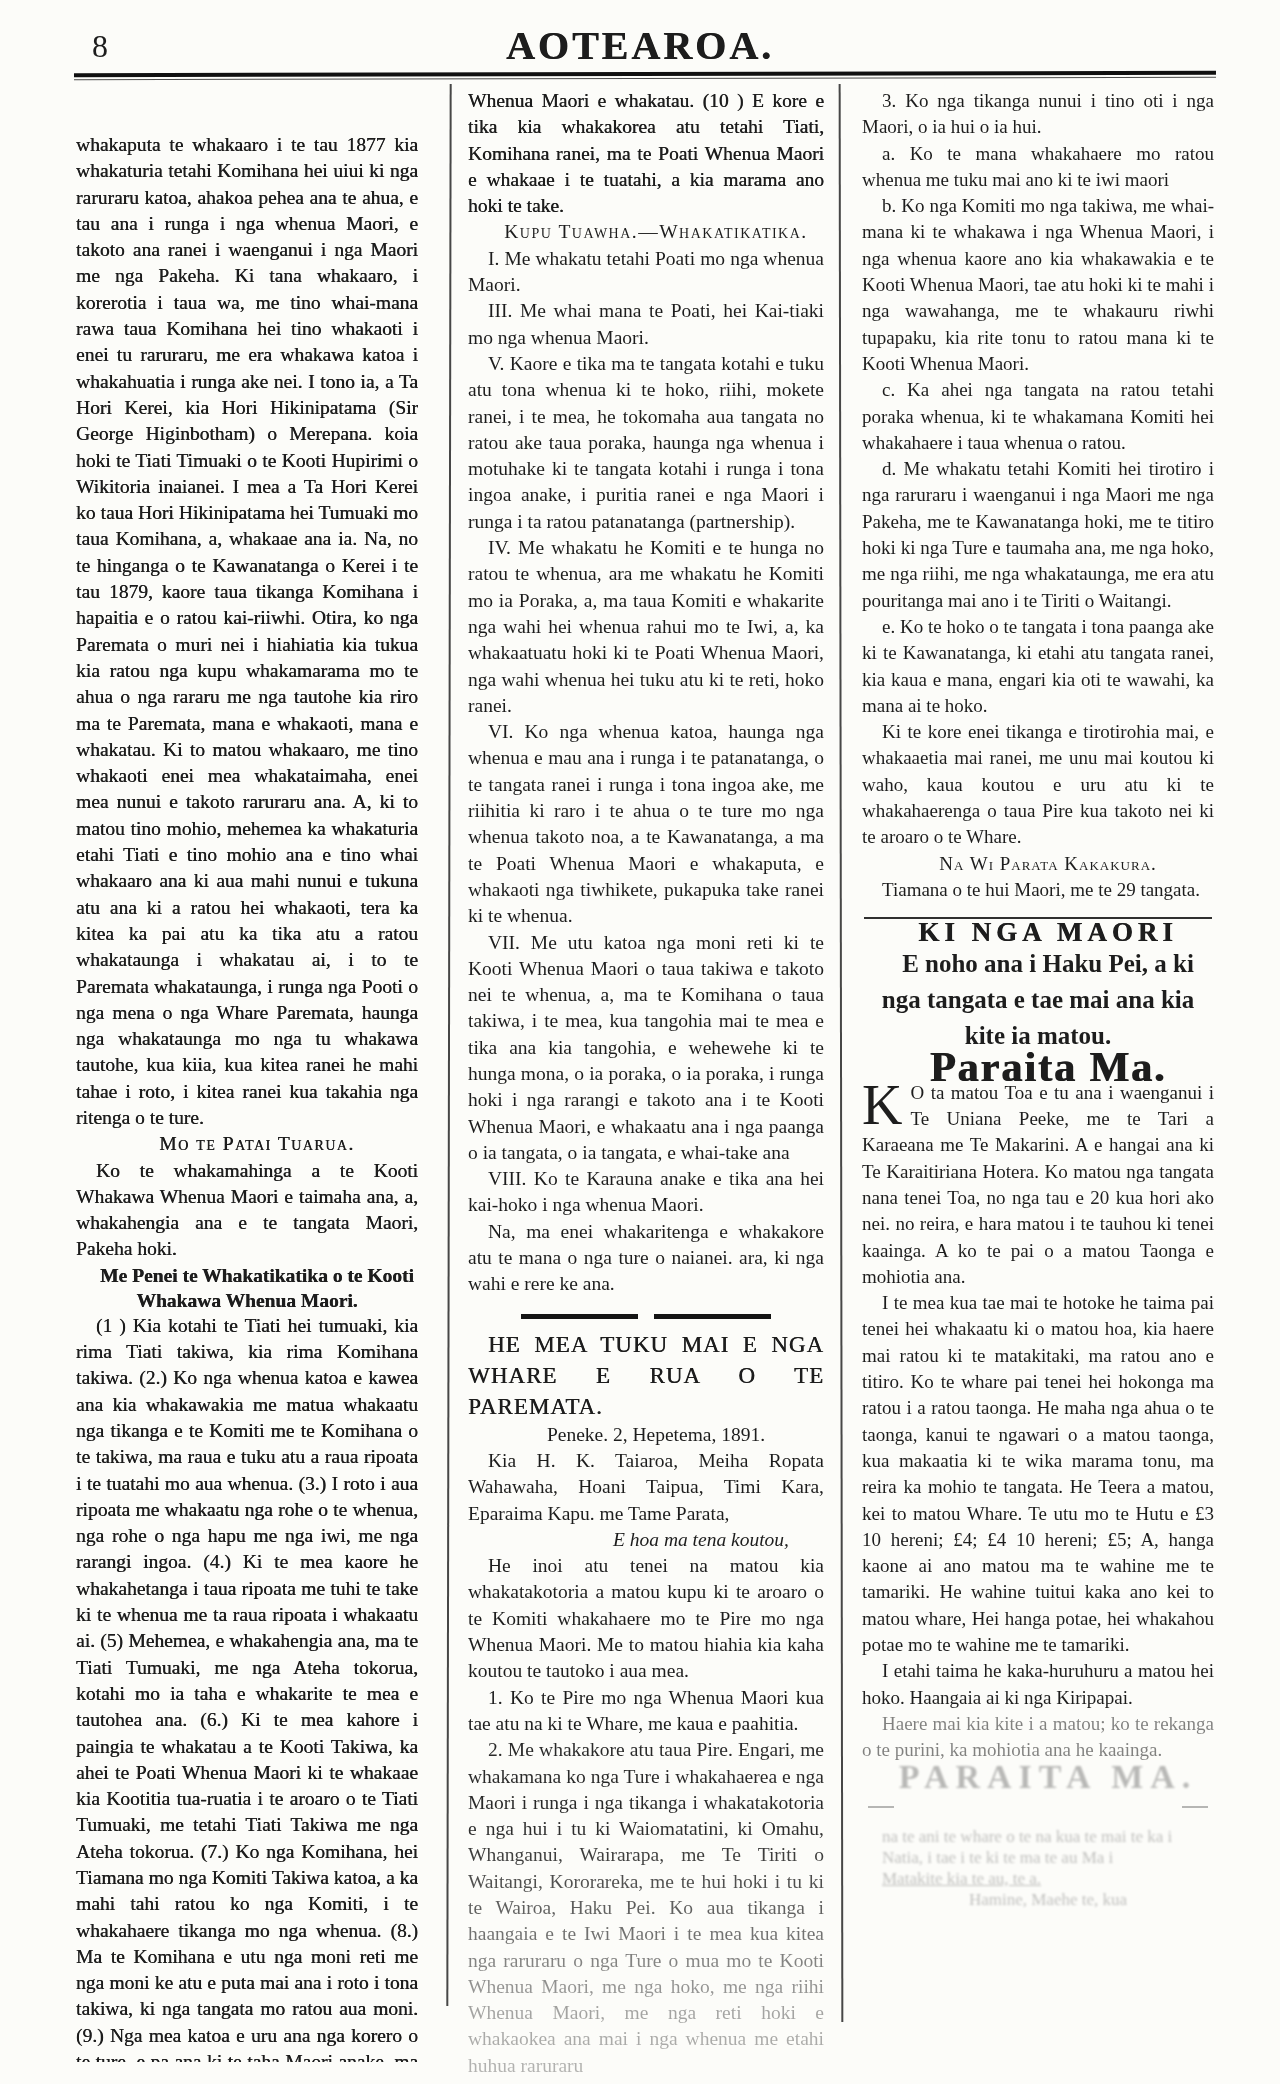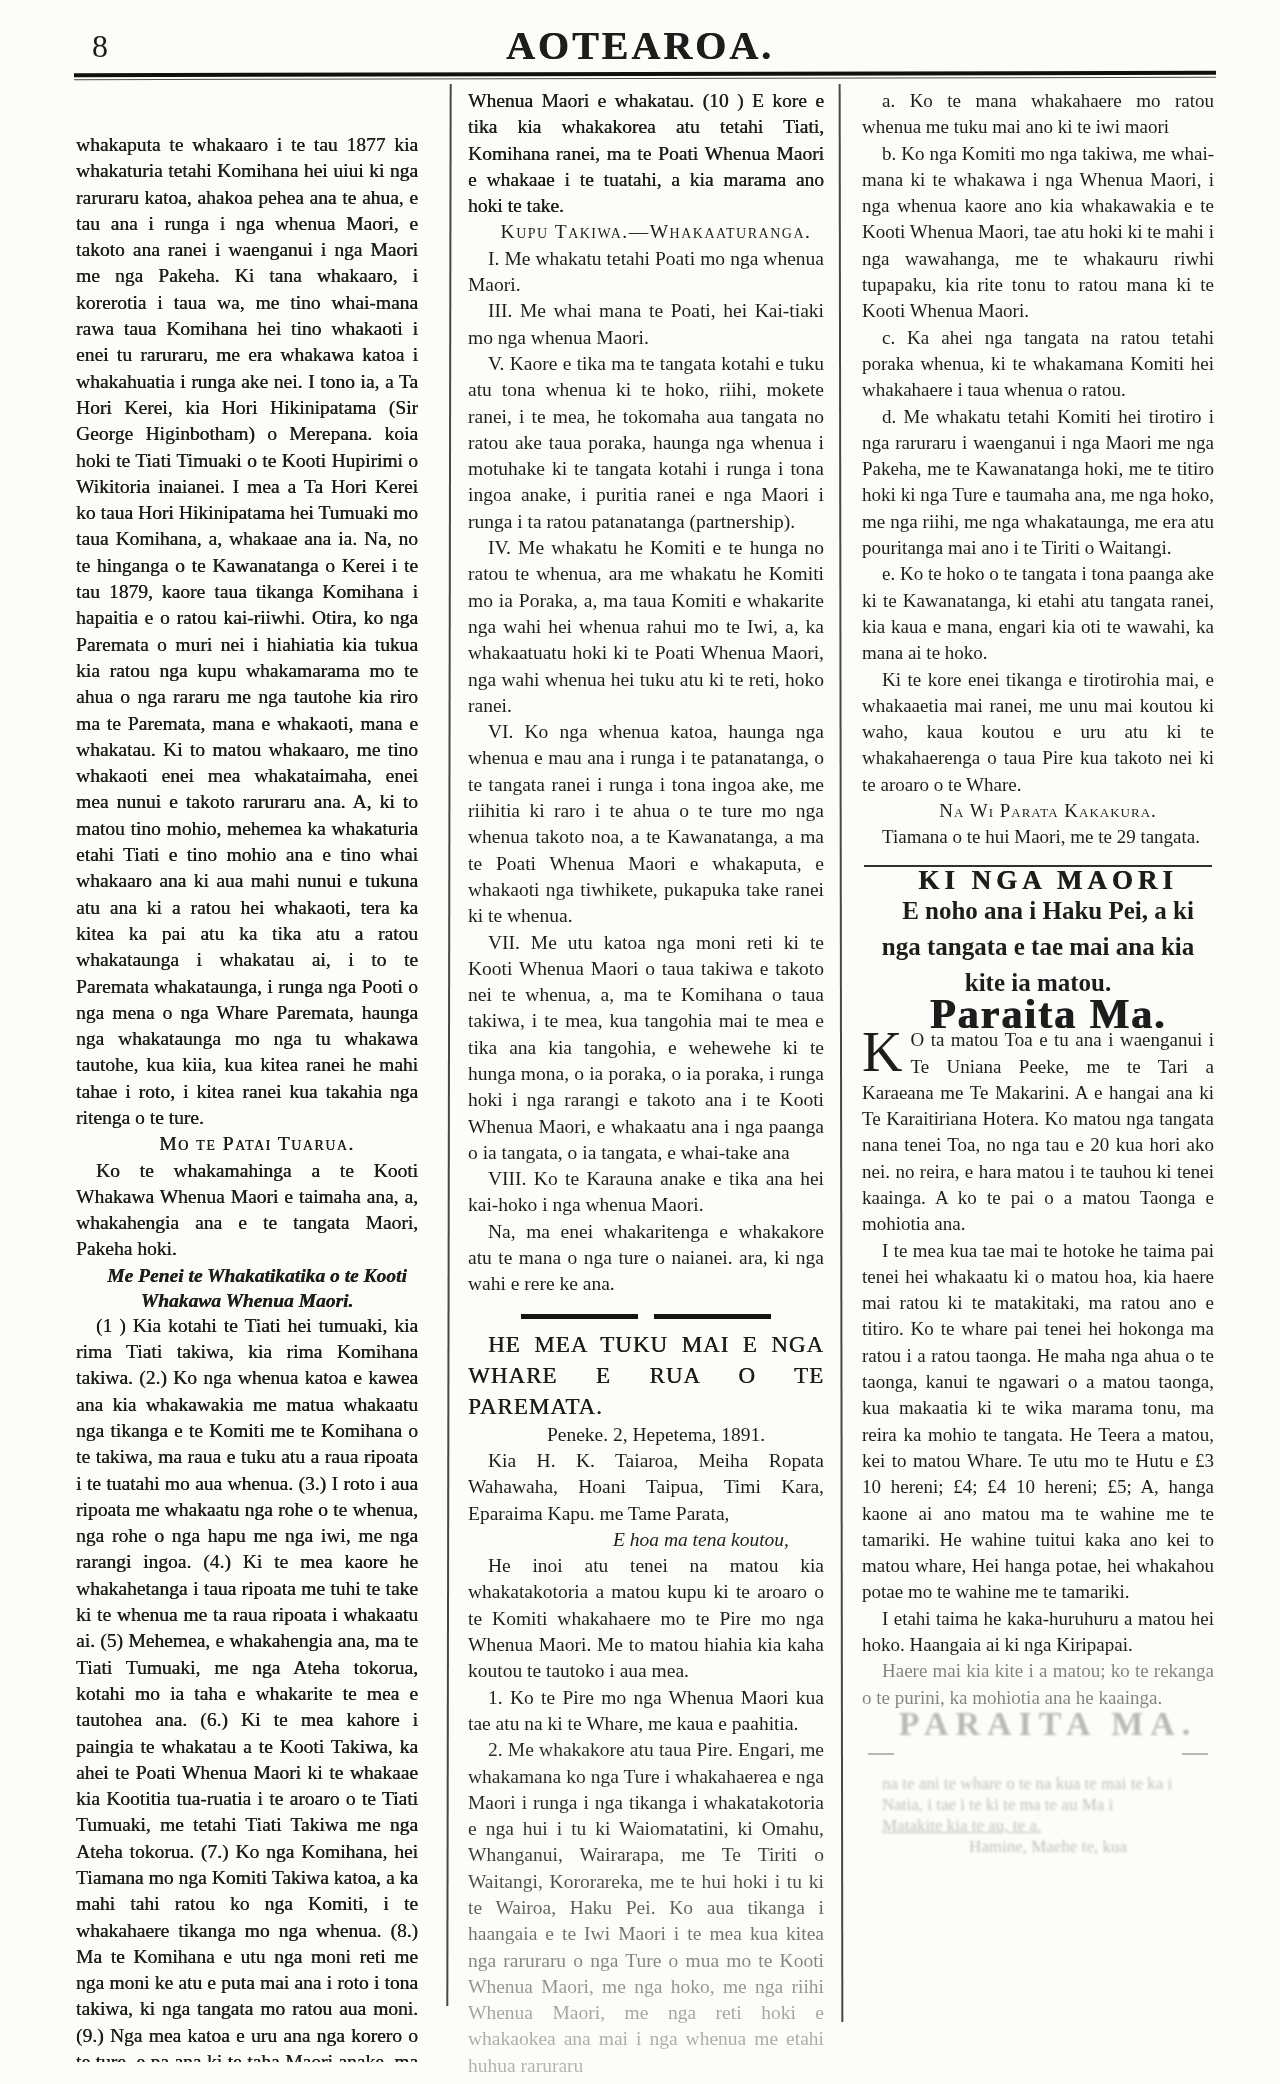--- a/index.html
+++ b/index.html
@@ -30,21 +30,21 @@
   .col-2{left:468px;width:356px;font-size:19.5px;height:1992px;overflow:hidden;}
   .col-3{left:862px;width:352px;font-size:19px;height:1994px;overflow:hidden;}
   .divider{position:absolute;top:84px;width:2px;background:#2e2e2e;opacity:.88;}
   .divider-1{left:448px;height:1922px;transform:rotate(0.1deg);}
   .divider-2{left:840px;height:1938px;transform:rotate(-0.08deg);}
   .col p{margin:0;text-indent:20px;}
   .col p.flush{text-indent:0;}
   .heavy{text-shadow:0.35px 0 0 currentColor;}
   
   .sc-head{font-variant:small-caps;text-align:center;text-indent:0;margin:4px 0 3px;letter-spacing:1.5px;}
-  .italic-head{font-style:italic;font-weight:bold;text-align:center;text-indent:0;margin:3px 0 2px;line-height:25px;}
+  .italic-head{font-weight:bold;text-align:center;text-indent:0;margin:3px 0 2px;line-height:25px;}
   .caps-head{
     font-size:23px;line-height:31px;text-indent:0;margin:8px 0 4px;
     text-align:justify;text-align-last:justify;letter-spacing:1px;
     text-shadow:0.45px 0 0 currentColor;
   }
   .center{text-align:center;text-indent:0;}
   .salutation{text-align:center;text-indent:0;padding-left:90px;font-style:italic;}
   .signature{font-variant:small-caps;text-align:center;text-indent:0;letter-spacing:1px;margin-top:10px;}
   
   .rule-double{display:flex;gap:16px;width:250px;margin:16px auto 10px;}
@@ -95,21 +95,21 @@
   <p class="sc-head">Mo te Patai Tuarua.</p>
   <p>Ko te whakamahinga a te Kooti Whakawa Whenua Maori e taimaha ana, a, whakahengia ana e te tangata Maori, Pakeha hoki.</p>
   <p class="italic-head">Me Penei te Whakatikatika o te Kooti Whakawa Whenua Maori.</p>
   <p>(1 ) Kia kotahi te Tiati hei tumuaki, kia rima Tiati takiwa, kia rima Komihana takiwa. (2.) Ko nga whenua katoa e kawea ana kia whakawakia me matua whakaatu nga tikanga e te Komiti me te Komihana o te takiwa, ma raua e tuku atu a raua ripoata i te tuatahi mo aua whenua. (3.) I roto i aua ripoata me whakaatu nga rohe o te whenua, nga rohe o nga hapu me nga iwi, me nga rarangi ingoa. (4.) Ki te mea kaore he whakahetanga i taua ripoata me tuhi te take ki te whenua me ta raua ripoata i whakaatu ai. (5) Mehemea, e whakahengia ana, ma te Tiati Tumuaki, me nga Ateha tokorua, kotahi mo ia taha e whakarite te mea e tautohea ana. (6.) Ki te mea kahore i paingia te whakatau a te Kooti Takiwa, ka ahei te Poati Whenua Maori ki te whakaae kia Kootitia tua-ruatia i te aroaro o te Tiati Tumuaki, me tetahi Tiati Takiwa me nga Ateha tokorua. (7.) Ko nga Komihana, hei Tiamana mo nga Komiti Takiwa katoa, a ka mahi tahi ratou ko nga Komiti, i te whakahaere tikanga mo nga whenua. (8.) Ma te Komihana e utu nga moni reti me nga moni ke atu e puta mai ana i roto i tona takiwa, ki nga tangata mo ratou aua moni. (9.) Nga mea katoa e uru ana nga korero o te ture, e pa ana ki te taha Maori anake, ma te Poati Whenua Maori, mo te Kooti</p>
 </div>
 
 <div class="divider divider-1"></div>
 
 <div class="col col-2">
   <p class="flush heavy">Whenua Maori e whakatau. (10 ) E kore e tika kia whakakorea atu tetahi Tiati, Komihana ranei, ma te Poati Whenua Maori e whakaae i te tuatahi, a kia marama ano hoki te take.</p>
-  <p class="sc-head">Kupu Takiwa.—Whakaaturanga.</p>
+  <p class="sc-head">Kupu Tuawha.—Whakatikatika.</p>
   <p>I. Me whakatu tetahi Poati mo nga whenua Maori.</p>
   <p>III. Me whai mana te Poati, hei Kai-tiaki mo nga whenua Maori.</p>
   <p>V. Kaore e tika ma te tangata kotahi e tuku atu tona whenua ki te hoko, riihi, mokete ranei, i te mea, he tokomaha aua tangata no ratou ake taua poraka, haunga nga whenua i motuhake ki te tangata kotahi i runga i tona ingoa anake, i puritia ranei e nga Maori i runga i ta ratou patanatanga (partnership).</p>
   <p>IV. Me whakatu he Komiti e te hunga no ratou te whenua, ara me whakatu he Komiti mo ia Poraka, a, ma taua Komiti e whakarite nga wahi hei whenua rahui mo te Iwi, a, ka whakaatuatu hoki ki te Poati Whenua Maori, nga wahi whenua hei tuku atu ki te reti, hoko ranei.</p>
   <p>VI. Ko nga whenua katoa, haunga nga whenua e mau ana i runga i te patanatanga, o te tangata ranei i runga i tona ingoa ake, me riihitia ki raro i te ahua o te ture mo nga whenua takoto noa, a te Kawanatanga, a ma te Poati Whenua Maori e whakaputa, e whakaoti nga tiwhikete, pukapuka take ranei ki te whenua.</p>
   <p>VII. Me utu katoa nga moni reti ki te Kooti Whenua Maori o taua takiwa e takoto nei te whenua, a, ma te Komihana o taua takiwa, i te mea, kua tangohia mai te mea e tika ana kia tangohia, e wehewehe ki te hunga mona, o ia poraka, o ia poraka, i runga hoki i nga rarangi e takoto ana i te Kooti Whenua Maori, e whakaatu ana i nga paanga o ia tangata, o ia tangata, e whai-take ana</p>
   <p>VIII. Ko te Karauna anake e tika ana hei kai-hoko i nga whenua Maori.</p>
   <p>Na, ma enei whakaritenga e whakakore atu te mana o nga ture o naianei. ara, ki nga wahi e rere ke ana.</p>
   <div class="rule-double">
       <span></span>
@@ -120,20 +120,21 @@
   <p>Kia H. K. Taiaroa, Meiha Ropata Wahawaha, Hoani Taipua, Timi Kara, Eparaima Kapu. me Tame Parata,</p>
   <p class="salutation">E hoa ma tena koutou,</p>
   <p>He inoi atu tenei na matou kia whakatakotoria a matou kupu ki te aroaro o te Komiti whakahaere mo te Pire mo nga Whenua Maori. Me to matou hiahia kia kaha koutou te tautoko i aua mea.</p>
   <p>1. Ko te Pire mo nga Whenua Maori kua tae atu na ki te Whare, me kaua e paahitia.</p>
   <p class="fade-tail">2. Me whakakore atu taua Pire. Engari, me whakamana ko nga Ture i whakahaerea e nga Maori i runga i nga tikanga i whakatakotoria e nga hui i tu ki Waiomatatini, ki Omahu, Whanganui, Wairarapa, me Te Tiriti o Waitangi, Kororareka, me te hui hoki i tu ki te Wairoa, Haku Pei. Ko aua tikanga i haangaia e te Iwi Maori i te mea kua kitea nga raruraru o nga Ture o mua mo te Kooti Whenua Maori, me nga hoko, me nga riihi Whenua Maori, me nga reti hoki e whakaokea ana mai i nga whenua me etahi huhua raruraru</p>
 </div>
 
 <div class="divider divider-2"></div>
 
 <div class="col col-3">
+  <p>3. Ko nga tikanga nunui i tino oti i nga Maori, o ia hui o ia hui.</p>
   <p>a. Ko te mana whakahaere mo ratou whenua me tuku mai ano ki te iwi maori</p>
   <p>b. Ko nga Komiti mo nga takiwa, me whai-mana ki te whakawa i nga Whenua Maori, i nga whenua kaore ano kia whakawakia e te Kooti Whenua Maori, tae atu hoki ki te mahi i nga wawahanga, me te whakauru riwhi tupapaku, kia rite tonu to ratou mana ki te Kooti Whenua Maori.</p>
   <p>c. Ka ahei nga tangata na ratou tetahi poraka whenua, ki te whakamana Komiti hei whakahaere i taua whenua o ratou.</p>
   <p>d. Me whakatu tetahi Komiti hei tirotiro i nga raruraru i waenganui i nga Maori me nga Pakeha, me te Kawanatanga hoki, me te titiro hoki ki nga Ture e taumaha ana, me nga hoko, me nga riihi, me nga whakataunga, me era atu pouritanga mai ano i te Tiriti o Waitangi.</p>
   <p>e. Ko te hoko o te tangata i tona paanga ake ki te Kawanatanga, ki etahi atu tangata ranei, kia kaua e mana, engari kia oti te wawahi, ka mana ai te hoko.</p>
   <p>Ki te kore enei tikanga e tirotirohia mai, e whakaaetia mai ranei, me unu mai koutou ki waho, kaua koutou e uru atu ki te whakahaerenga o taua Pire kua takoto nei ki te aroaro o te Whare.</p>
   <p class="signature">Na Wi Parata Kakakura.</p>
   <p>Tiamana o te hui Maori, me te 29 tangata.</p>
   <div class="rule-thin"></div>
   <p class="notice-head heavy">KI NGA MAORI</p>

